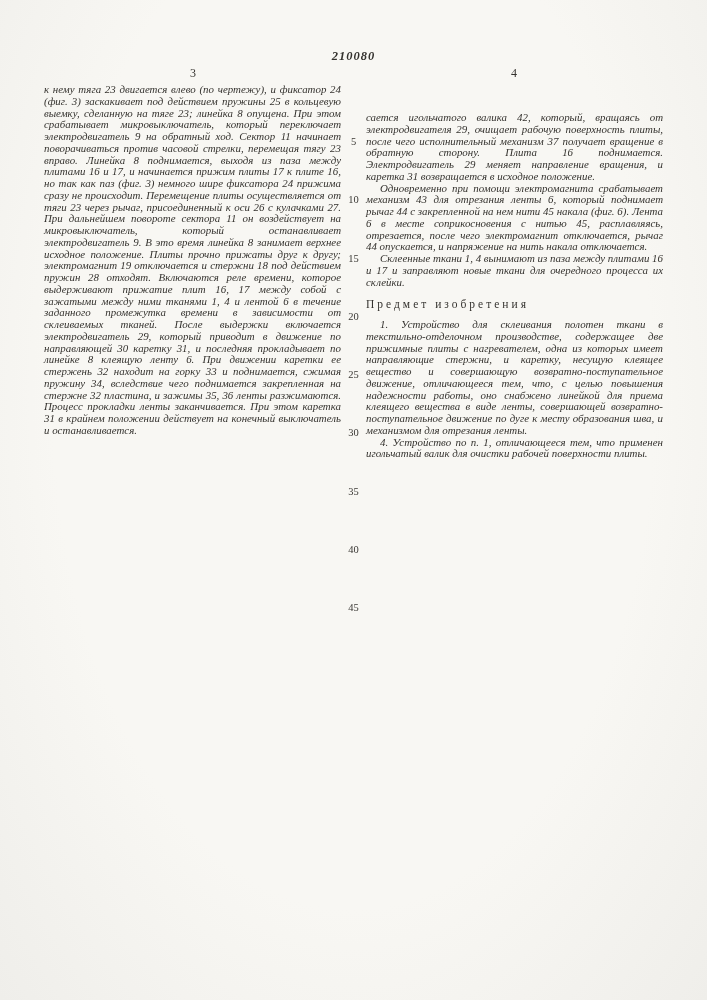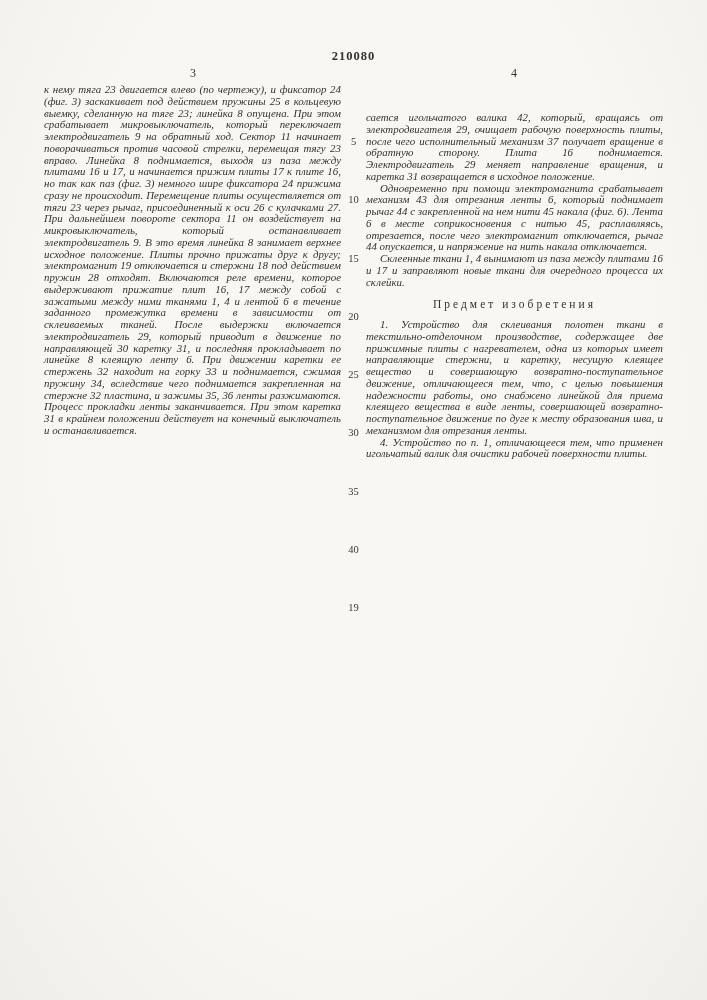--- a/index.html
+++ b/index.html
@@ -20,20 +20,21 @@
   }
   .patent-number {
     position: absolute;
     top: 49px;
     left: 0;
     width: 707px;
     text-align: center;
     font-size: 12.5px;
     font-weight: bold;
     letter-spacing: 1px;
+    font-style: italic;
   }
   .col-header {
     position: absolute;
     top: 66px;
     width: 296px;
     text-align: center;
     font-size: 12px;
   }
   .col-header-left { left: 45px; }
   .col-header-right { left: 366px; }
@@ -53,21 +54,20 @@
     font-style: italic;
   }
   
   .column-left .para-group .para:first-child,
   .column-right .para-group .para:first-child {
     text-indent: 0;
   }
   .heading {
     font-weight: normal;
     font-size: 11.5px;
-    text-align: center;
     letter-spacing: 3px;
     margin: 11px 0 8px 0;
     text-indent: 0;
     white-space: nowrap;
   }
   .gutter {
     position: absolute;
     left: 341px;
     top: 137px;
     width: 25px;
@@ -103,21 +103,21 @@
 
   <div class="gutter">
       <span class="line-num">5</span>
       <span class="line-num">10</span>
       <span class="line-num">15</span>
       <span class="line-num">20</span>
       <span class="line-num">25</span>
       <span class="line-num">30</span>
       <span class="line-num">35</span>
       <span class="line-num">40</span>
-      <span class="line-num">19</span>
+      <span class="line-num">45</span>
     </div>
 
   <div class="column column-right">
     <div class="para-group">
         <p class="para">сается игольчатого валика 42, который, вращаясь от электродвигателя 29, очищает рабочую поверхность плиты, после чего исполнительный механизм 37 получает вращение в обратную сторону. Плита 16 поднимается. Электродвигатель 29 меняет направление вращения, и каретка 31 возвращается в исходное положение.</p>
         <p class="para">Одновременно при помощи электромагнита срабатывает механизм 43 для отрезания ленты 6, который поднимает рычаг 44 с закрепленной на нем нити 45 накала (фиг. 6). Лента 6 в месте соприкосновения с нитью 45, расплавляясь, отрезается, после чего электромагнит отключается, рычаг 44 опускается, и напряжение на нить накала отключается.</p>
         <p class="para">Склеенные ткани 1, 4 вынимают из паза между плитами 16 и 17 и заправляют новые ткани для очередного процесса их склейки.</p>
       </div>
 
     <h3 class="heading">Предмет изобретения</h3>

